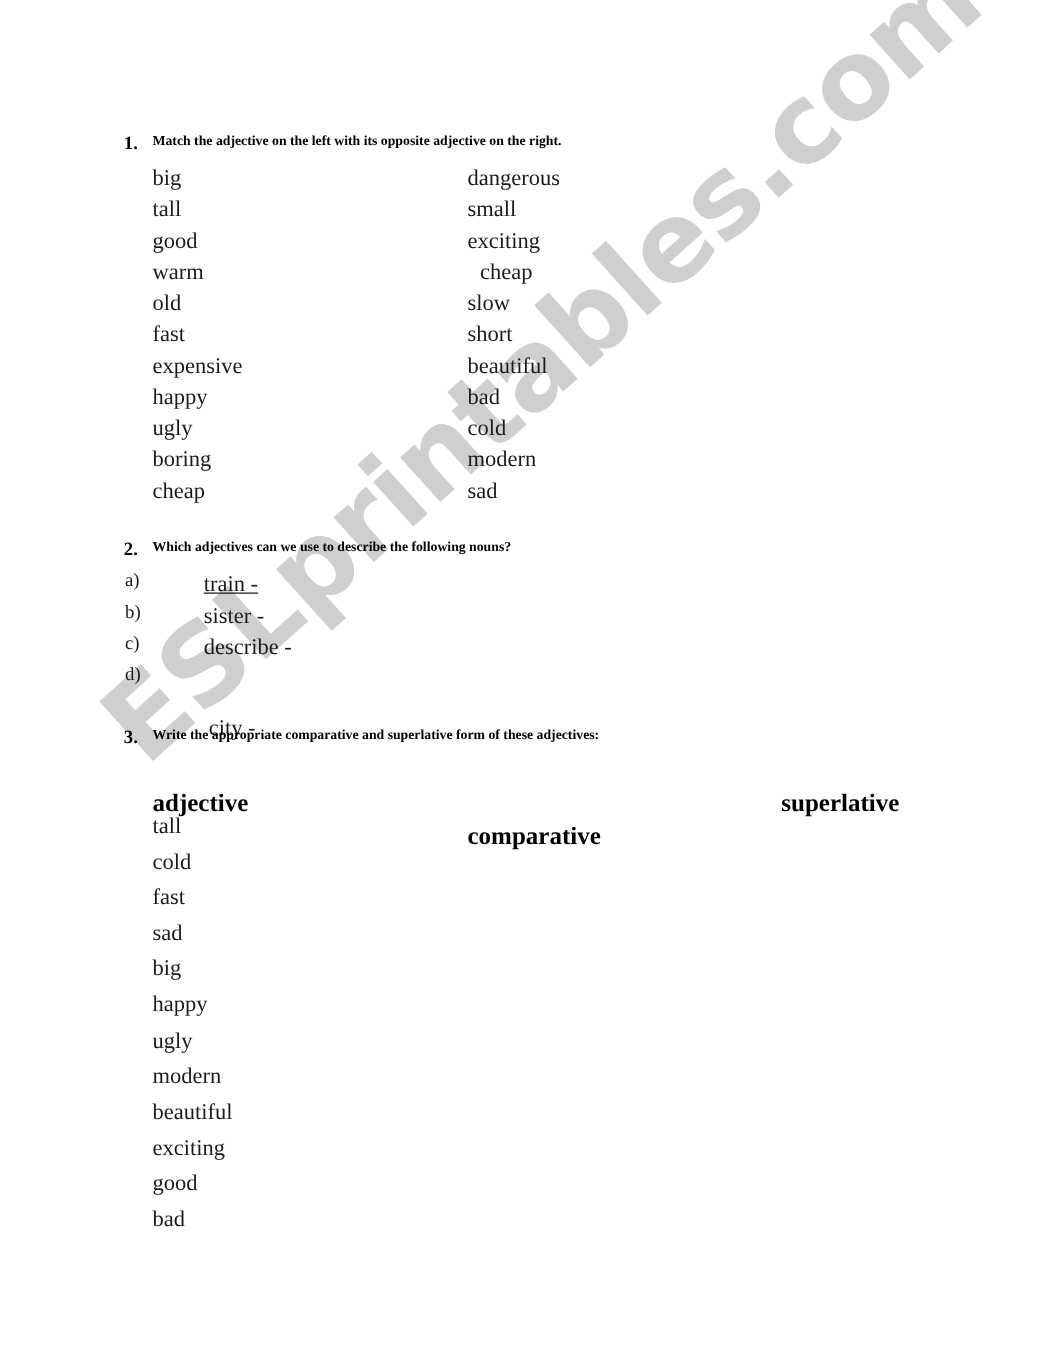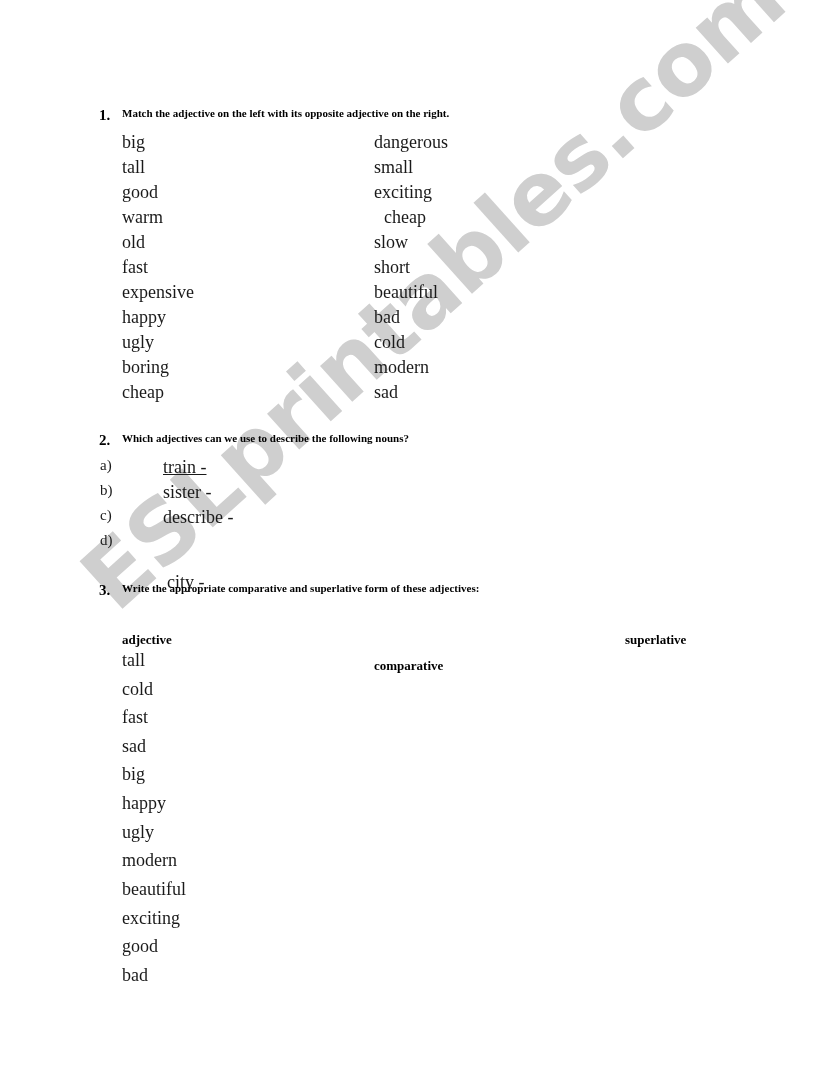--- a/index.html
+++ b/index.html
@@ -86,21 +86,21 @@
 
   .letter {
     font-family: "Liberation Serif", "DejaVu Serif", serif;
     font-size: 15px;
     color: #1a1a1a;
   }
 
   .col-head {
     font-family: "Liberation Serif", "DejaVu Serif", serif;
     font-weight: bold;
-    font-size: 13px;
+    font-size: 20px;
     color: #000;
   }
 </style>
 </head>
 <body>
 
 <div class="page">
 
   <div class="watermark-layer">
     <div class="watermark" style="color: rgb(207, 207, 207);">ESLprintables.com</div>

